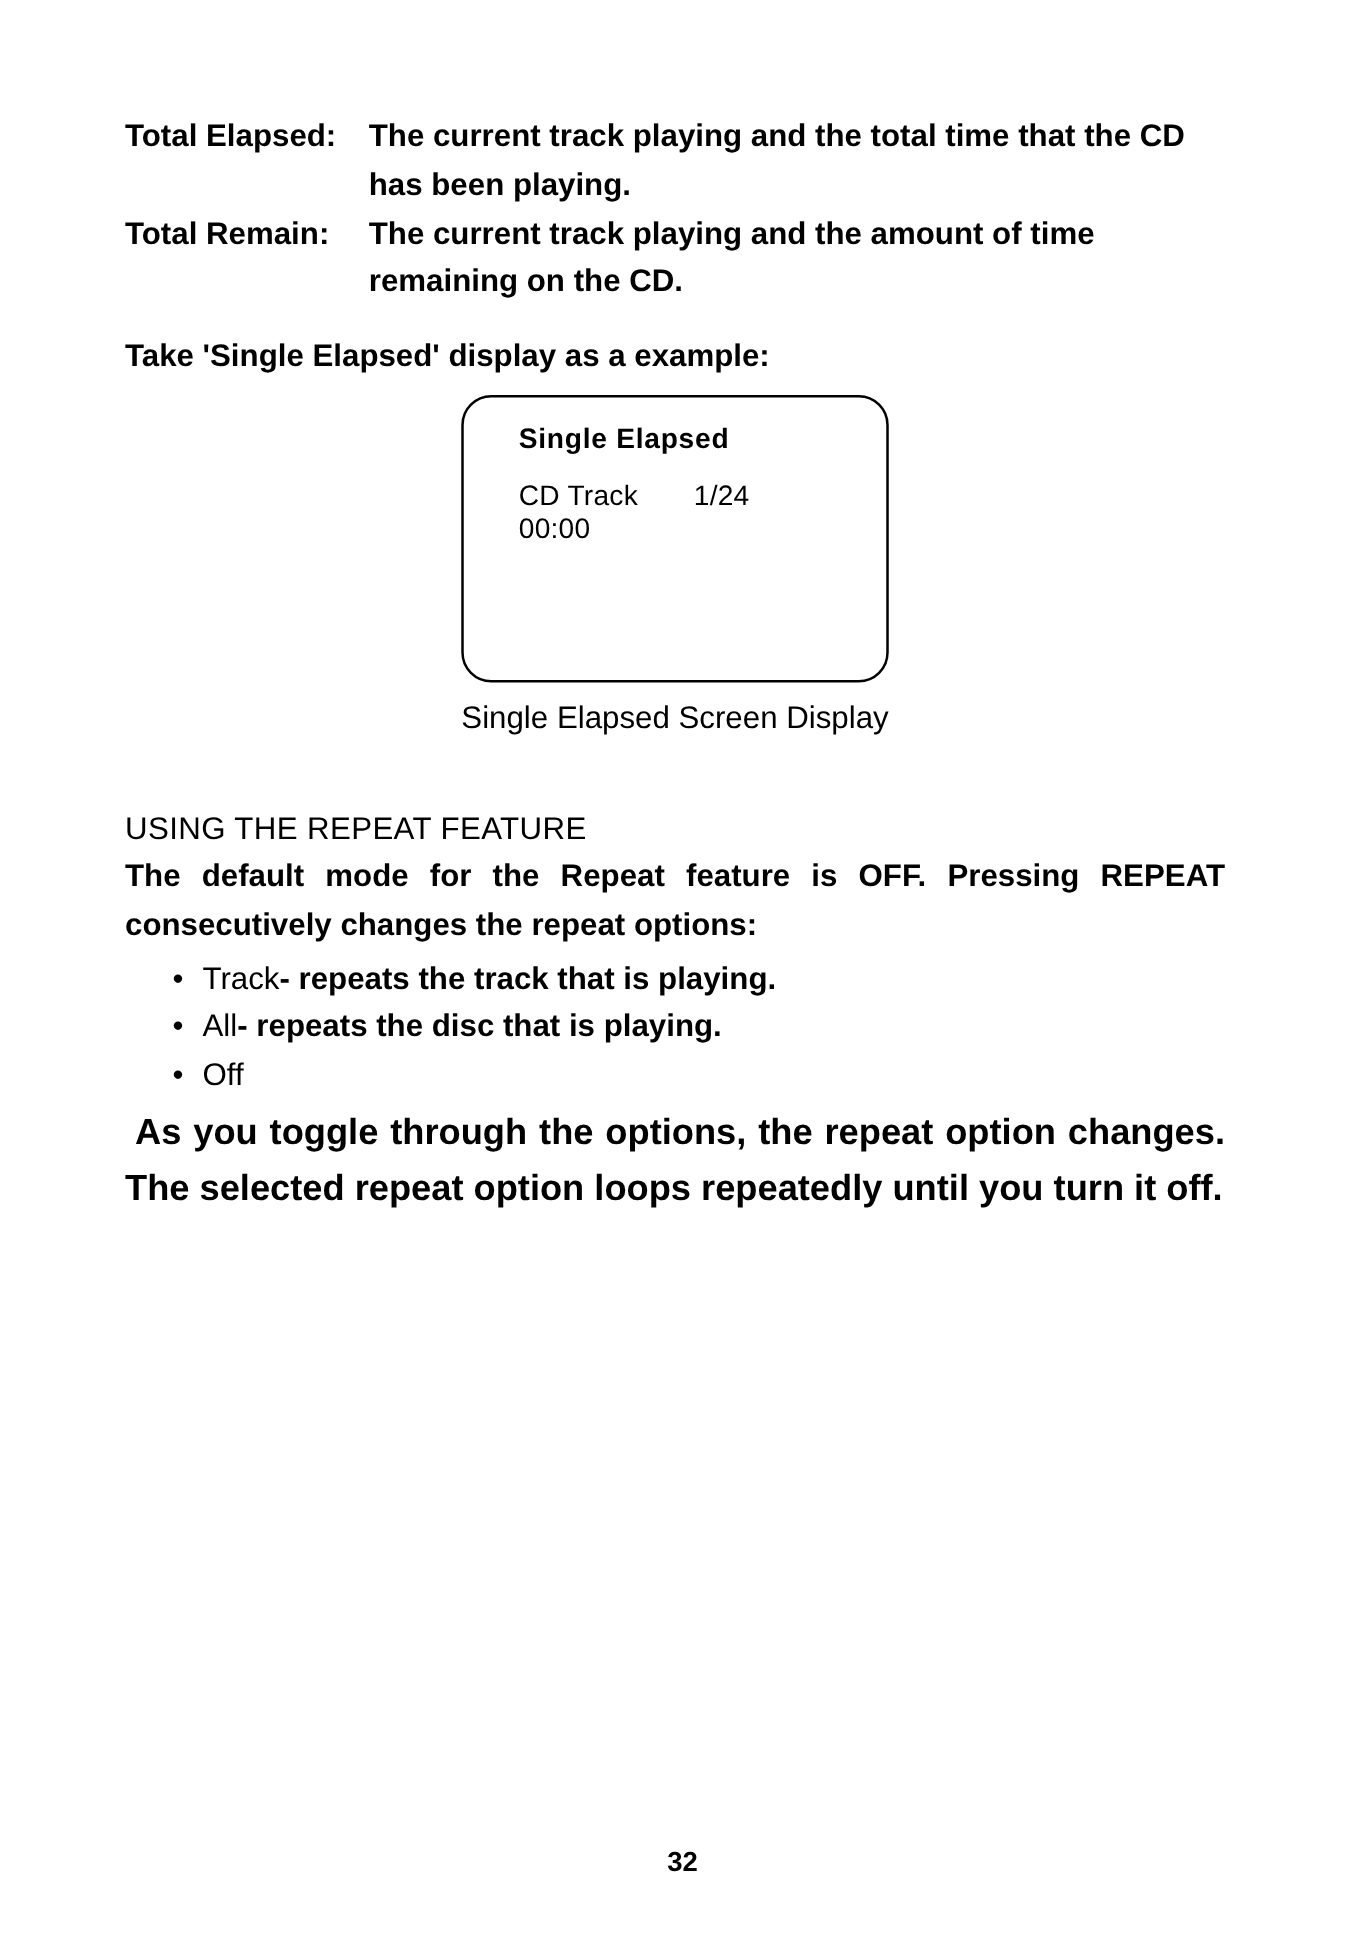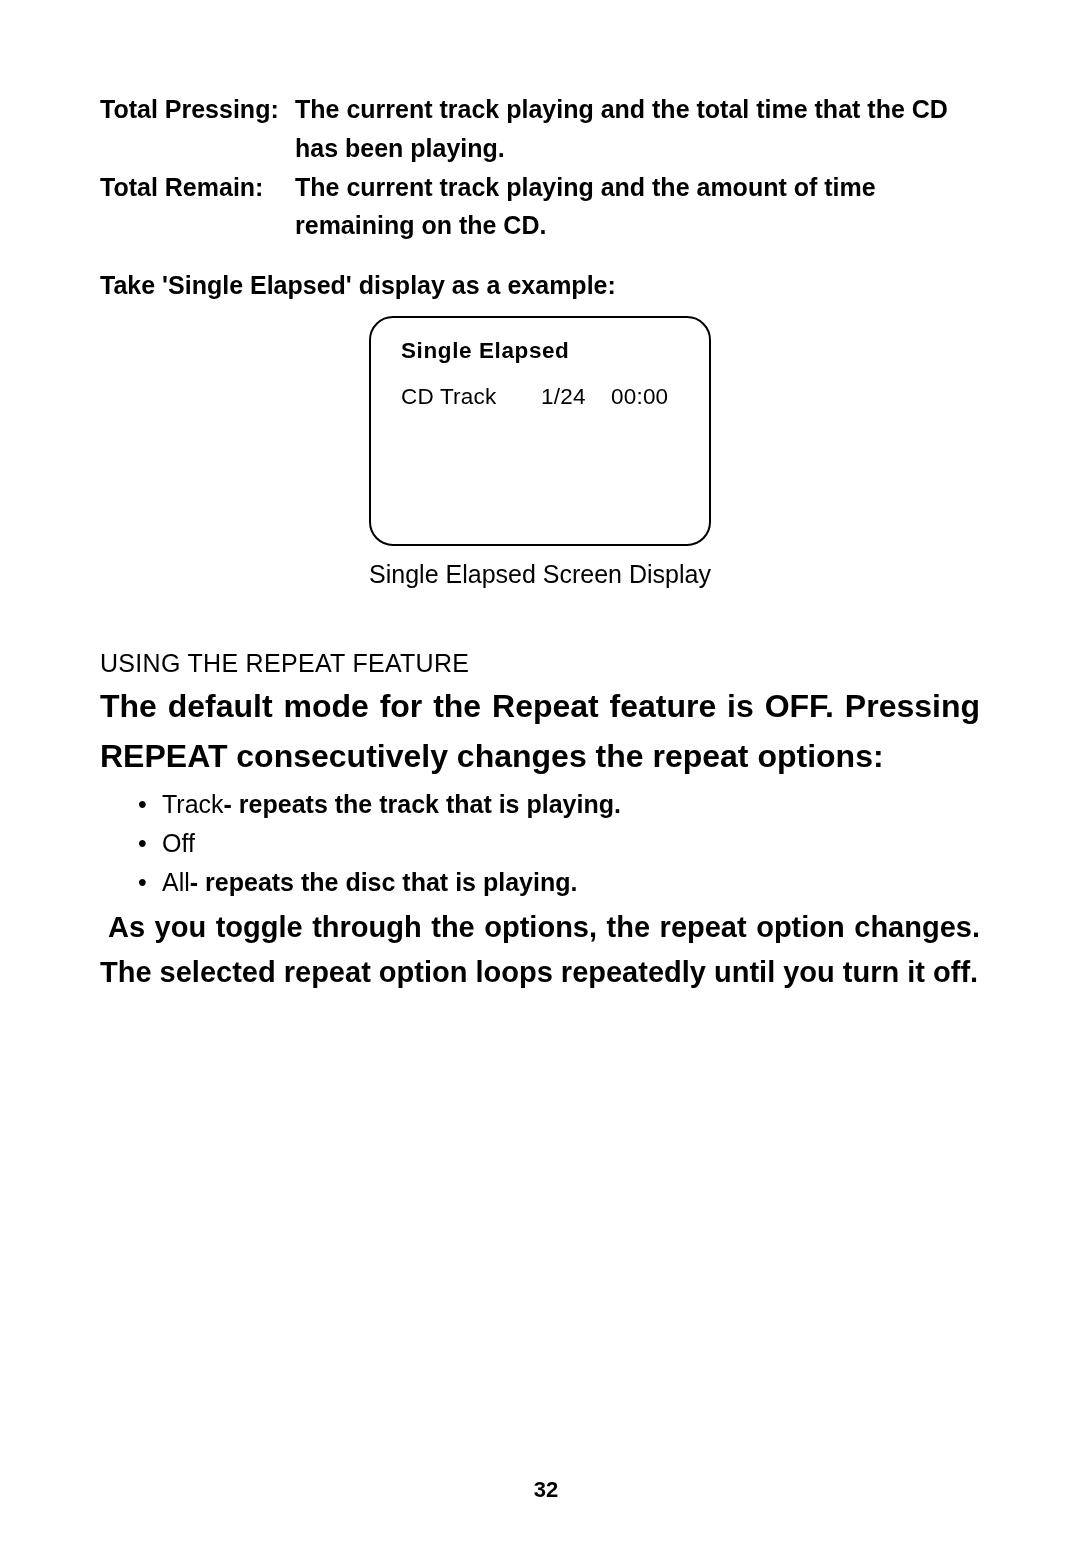--- a/index.html
+++ b/index.html
@@ -34,21 +34,21 @@
       font-weight: bold;
       margin-top: 26px;
       margin-bottom: 6px;
     }
     .display-box {
       width: 342px;
       height: 230px;
       border: 2.5px solid #000;
       border-radius: 24px;
       margin: 16px auto 14px auto;
-      padding: 20px 30px;
+      padding: 20px 44px;
     }
     .display-line1 {
       font-size: 22.5px;
       font-weight: bold;
       letter-spacing: 0.6px;
     }
     .display-line2 {
       font-size: 22.5px;
       margin-top: 20px;
       letter-spacing: 0.2px;
@@ -68,21 +68,21 @@
       text-align: center;
       font-size: 25px;
       margin-bottom: 60px;
     }
     .section-title {
       font-size: 25px;
       margin-bottom: 4px;
       letter-spacing: 0.3px;
     }
     .para-bold {
-      font-size: 32px;
+      font-size: 25px;
       font-weight: bold;
       line-height: 1.55;
       text-align: justify;
     }
     .para-bold2 {
       font-size: 29px;
       font-weight: bold;
       line-height: 1.55;
       text-align: justify;
       text-indent: 8px;
@@ -112,21 +112,21 @@
       text-align: center;
       font-size: 22px;
       font-weight: bold;
     }
   </style>
 </head>
 <body>
 
 <div>
   <div class="definition-row">
-    <div class="definition-term">Total Pressing:</div>
+    <div class="definition-term">Total Elapsed:</div>
     <div class="definition-desc">The current  track playing and the total time that the CD has been playing.</div>
   </div>
   <div class="definition-row">
     <div class="definition-term">Total Remain:</div>
     <div class="definition-desc">The current track playing and  the amount of time remaining on the CD.</div>
   </div>
 </div>
 
 <div class="example-intro">Take 'Single Elapsed' display as a example:</div>
 
@@ -140,21 +140,21 @@
 <div class="caption">Single Elapsed Screen Display</div>
 
 <div class="section-title">USING THE REPEAT FEATURE</div>
 
 <div class="para-bold">The default mode for the Repeat feature is OFF. Pressing  REPEAT consecutively  changes the repeat options:</div>
 
 <div class="bullet-list">
   <div class="bullet-item">
     <span>Track</span><span class="bold">- repeats the track that is playing.</span>
   </div>
-  <div class="bullet-item">Off</div>
   <div class="bullet-item">
     <span>All</span><span class="bold">- repeats the disc that is playing.</span>
   </div>
+  <div class="bullet-item">Off</div>
 </div>
 
 <div class="para-bold2">As you toggle through the options, the repeat option changes.  The selected repeat option loops repeatedly until you turn it off.</div>
 
 <div class="page-number">32</div>
 
 </body></html>

